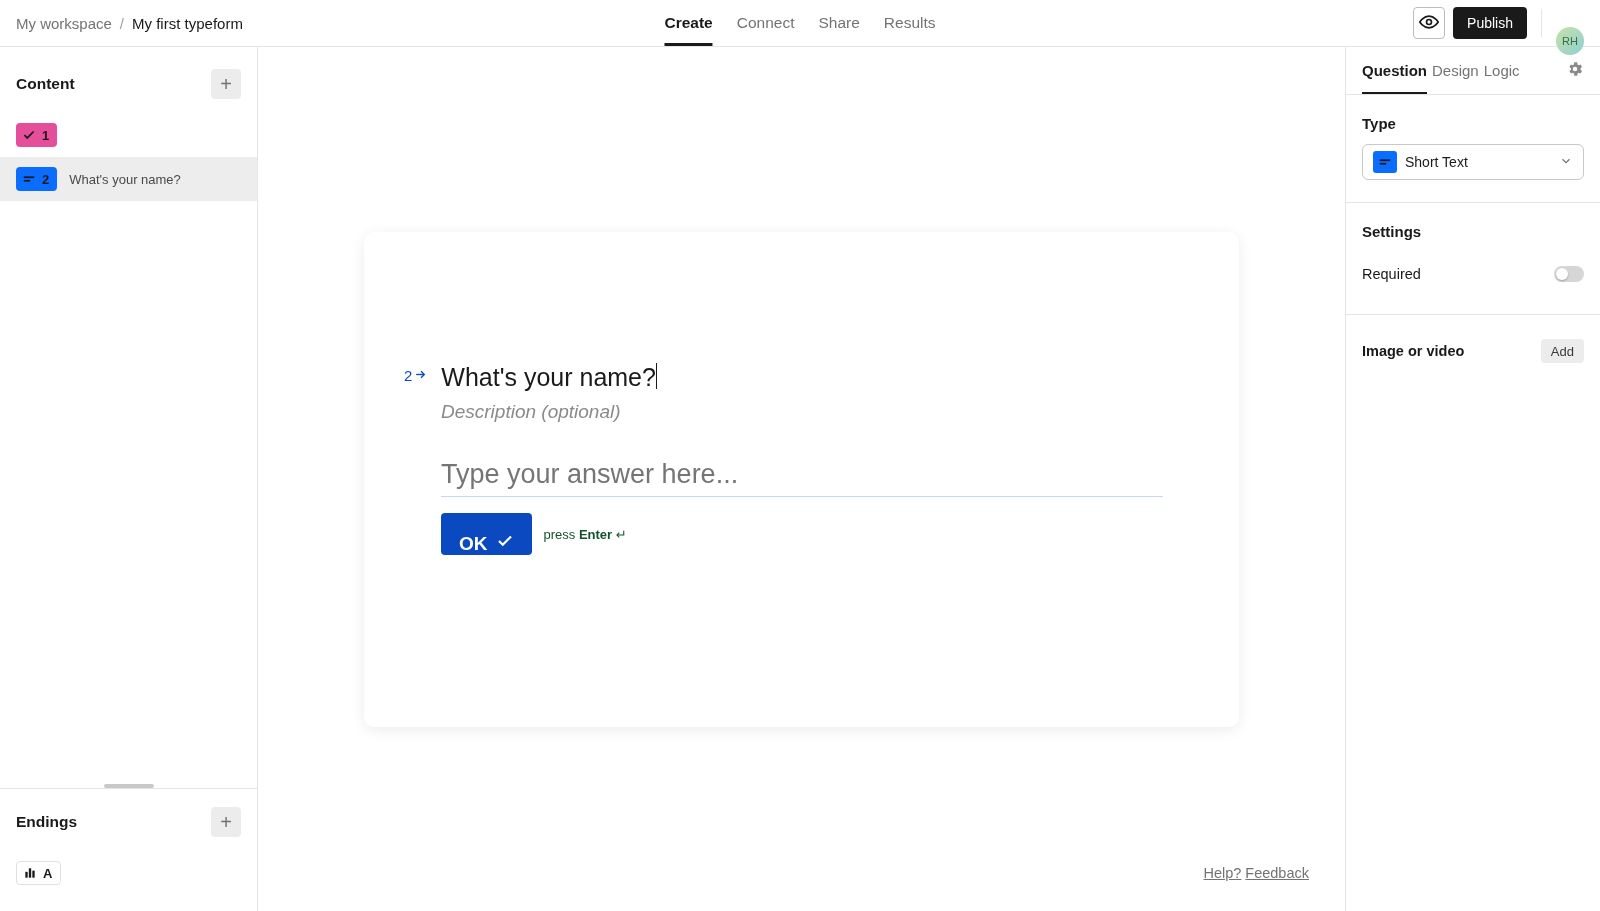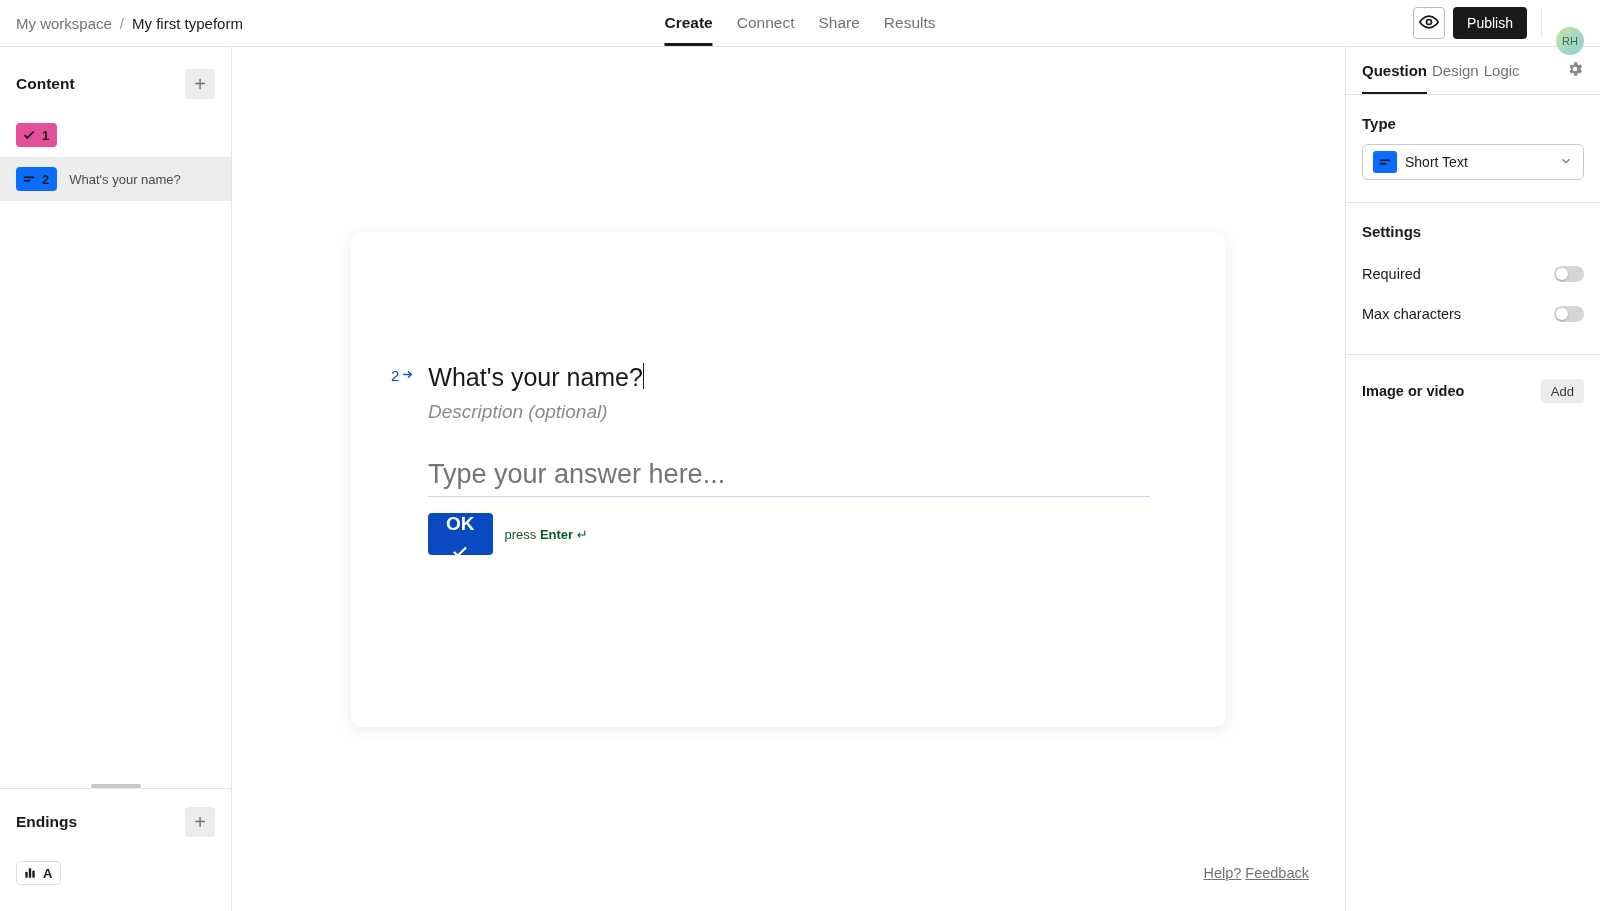--- a/index.html
+++ b/index.html
@@ -71,21 +71,21 @@
   }
 
   
   .body {
     display: flex;
     height: calc(100% - 47px);
   }
 
   
   .left {
-    width: 232px;
+    width: 258px;
     border-right: 1px solid #e5e5e5;
     display: flex;
     flex-direction: column;
     position: relative;
   }
   .left-upper { flex: 1; overflow: auto; }
   .section-head {
     display: flex; align-items: center; justify-content: space-between;
     padding: 22px 16px 14px;
   }
@@ -163,23 +163,22 @@
     border: none; border-bottom: 1px solid #c7d6ee;
     font-size: 27px; color: #b4c5e6;
     padding: 4px 0 6px;
     background: transparent; outline: none;
   }
   .answer-actions { margin-top: 16px; margin-left: 37px; display: flex; align-items: center; gap: 12px; }
   .ok-btn {
     background: #0a49c0; color: #fff; border: none; border-radius: 4px;
     height: 42px; padding: 0 18px;
     font-size: 19px; font-weight: 700;
-    display: flex; align-items: center; gap: 8px;
-    cursor: pointer;
-    flex-direction: column;
+    display: flex; align-items: flex-end; gap: 8px;
+    cursor: pointer;
   }
   .press-hint { font-size: 13px; color: #14532d; }
   .press-hint strong { font-weight: 700; }
 
   .footer-links {
     position: absolute; right: 36px; bottom: 30px;
     display: flex; gap: 4px;
   }
   .footer-links a { color: #737373; text-decoration: underline; font-size: 14.5px; cursor: pointer; }
 
@@ -405,24 +404,20 @@
     </div>
 
     <div class="right-divider"></div>
 
     <div class="right-section">
       <h4>Settings</h4>
       <div class="setting-row">
         <span>Required</span>
         <div class="toggle"></div>
       </div>
-      <div class="setting-row">
-        <span>Max characters</span>
-        <div class="toggle"></div>
-      </div>
     </div>
 
     <div class="right-divider"></div>
 
     <div class="right-section">
       <div class="setting-row" style="padding-top:4px;">
         <span style="font-weight:600">Image or video</span>
         <button class="add-pill">Add</button>
       </div>
     </div>

